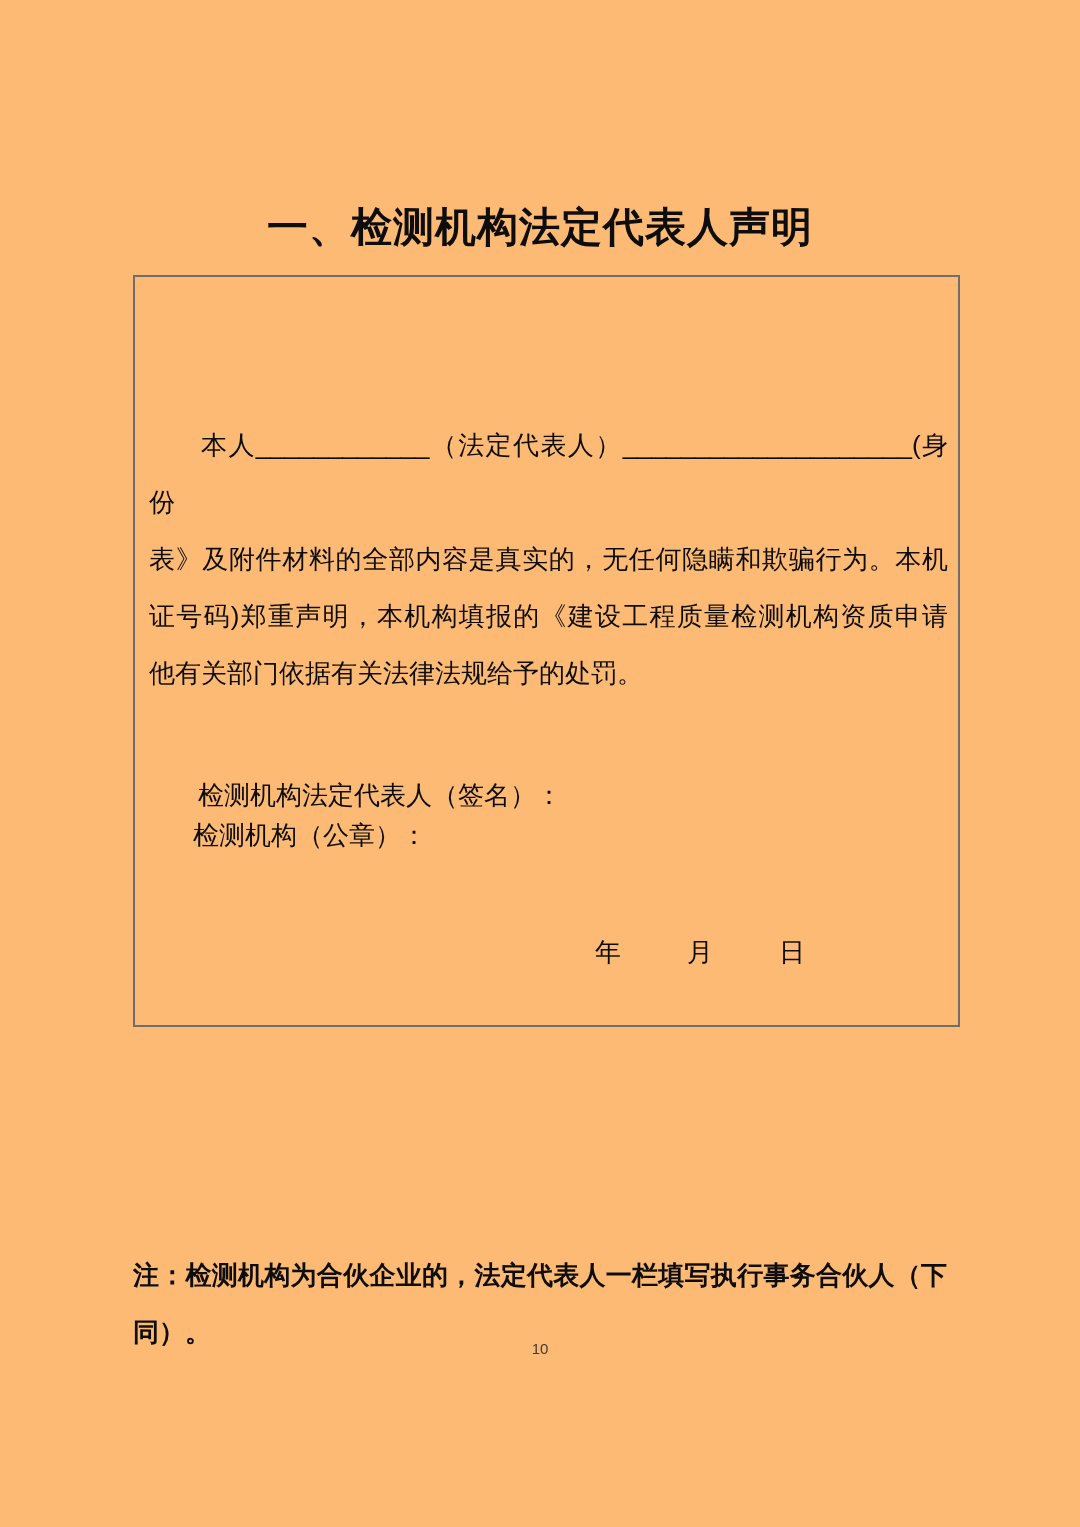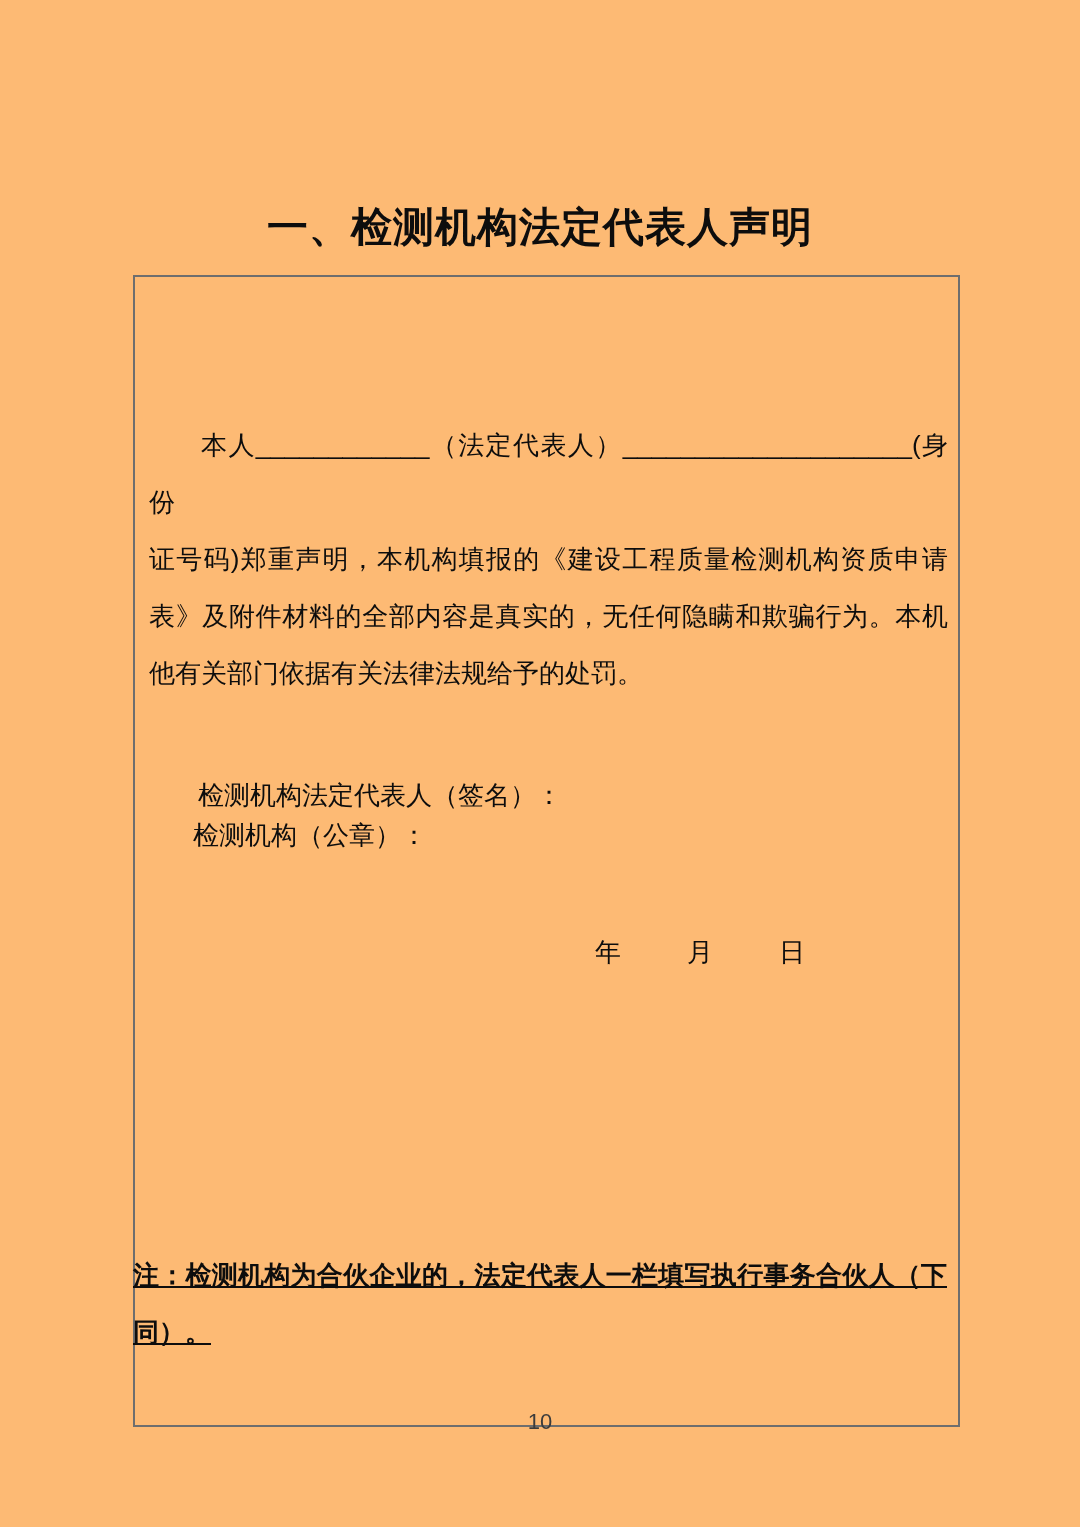--- a/index.html
+++ b/index.html
@@ -24,21 +24,21 @@
     text-align: center;
     font-size: 41px;
     font-weight: 600;
     letter-spacing: 1px;
   }
   .decl-box {
     position: absolute;
     left: 133px;
     top: 275px;
     width: 827px;
-    height: 1152px;
+    height: 752px;
     border: 2px solid #6e6e6e;
     box-sizing: border-box;
     padding: 0 10px 0 14px;
     font-size: 26px;
   }
   .para {
     margin-top: 140px;
   }
   .para-line {
     line-height: 57px;
@@ -72,49 +72,48 @@
     left: 133px;
     top: 1247px;
     width: 814px;
     font-size: 26px;
     font-weight: 700;
   }
   .note-line {
     line-height: 57px;
     text-align: justify;
     text-align-last: justify;
-    text-decoration: underline;
   }
   .note-line.last {
     text-align-last: auto;
   }
   .page-number {
     position: absolute;
-    top: 1408px;
+    top: 1335px;
     left: 0;
     width: 100%;
     text-align: center;
-    font-size: 22px;
+    font-size: 15px;
     line-height: 28px;
     color: #3c3c3c;
   }
 </style>
 </head>
 <body>
 
 <div class="page">
 
   <div class="title">一、检测机构法定代表人声明</div>
 
   <div class="decl-box">
 
     <div class="para">
       <div class="para-line first">本人____________（法定代表人）____________________(身份</div>
+      <div class="para-line">表》及附件材料的全部内容是真实的，无任何隐瞒和欺骗行为。本机</div>
       <div class="para-line">证号码)郑重声明，本机构填报的《建设工程质量检测机构资质申请</div>
-      <div class="para-line">表》及附件材料的全部内容是真实的，无任何隐瞒和欺骗行为。本机</div>
       <div class="para-line last">他有关部门依据有关法律法规给予的处罚。</div>
     </div>
 
     <div class="sig-line">检测机构法定代表人（签名）：</div>
 
     <div class="seal-line">检测机构（公章）：</div>
 
     <div class="date-line">
       <span>年</span>
       <span>月</span>

